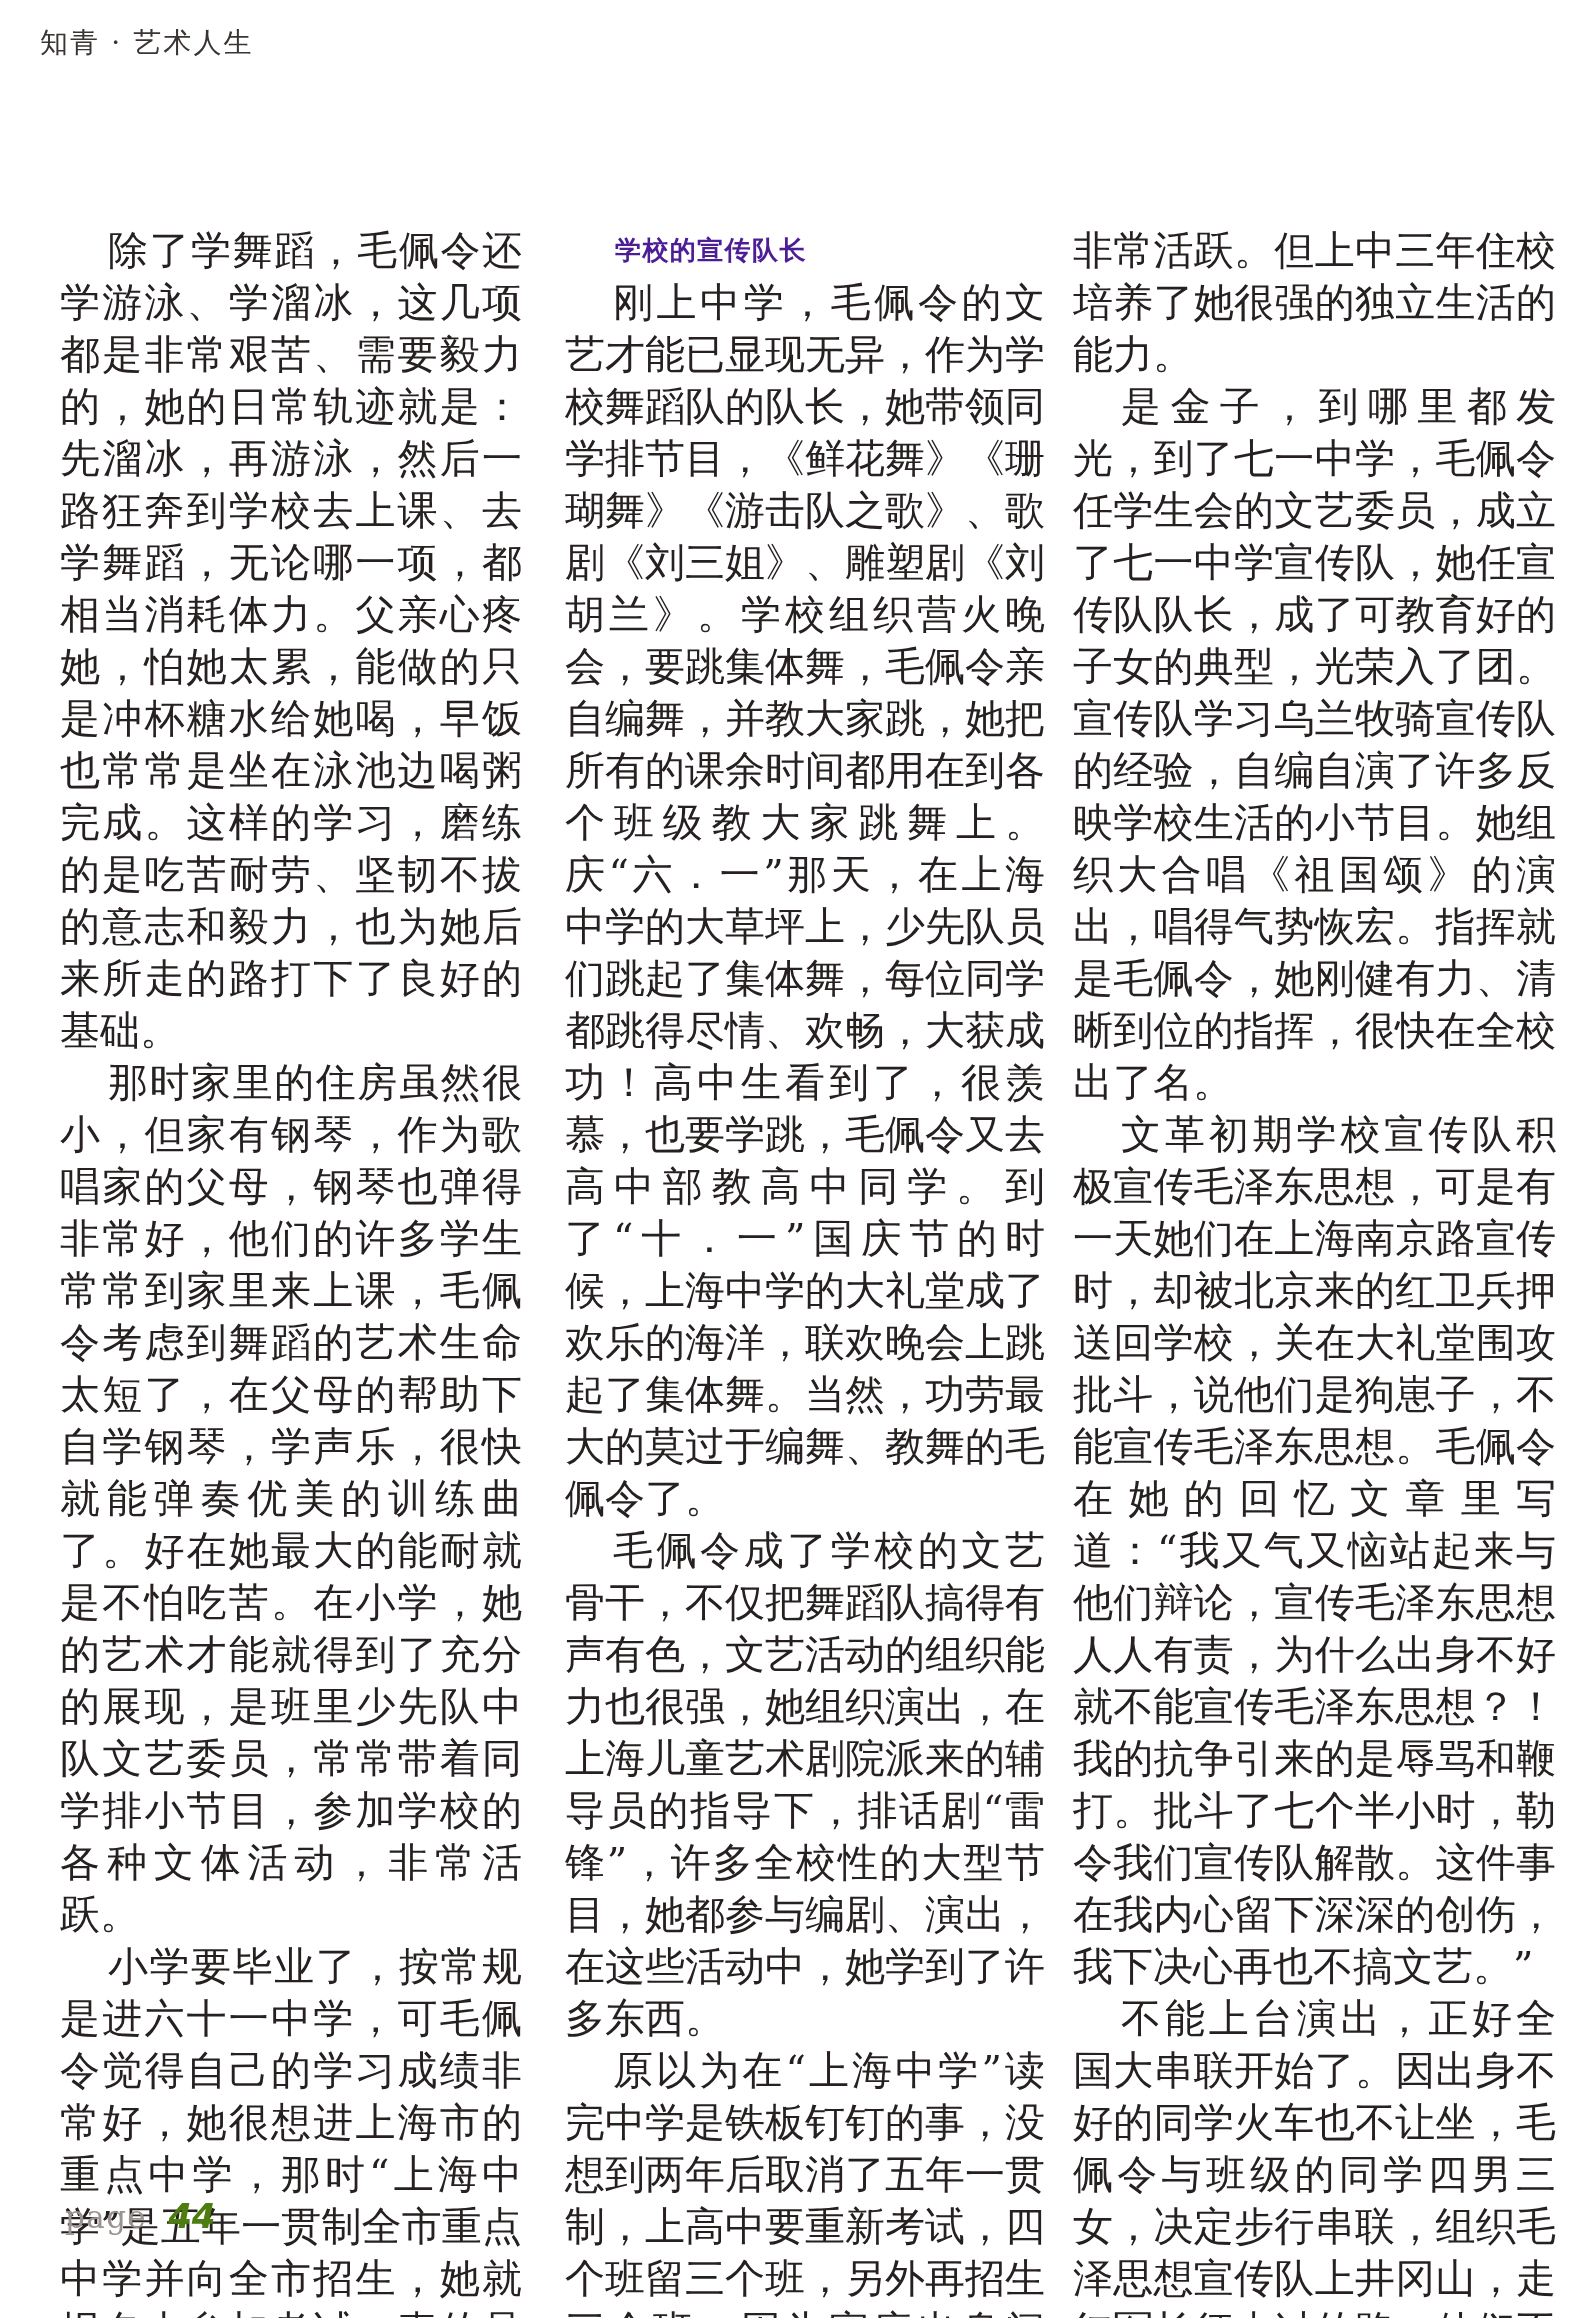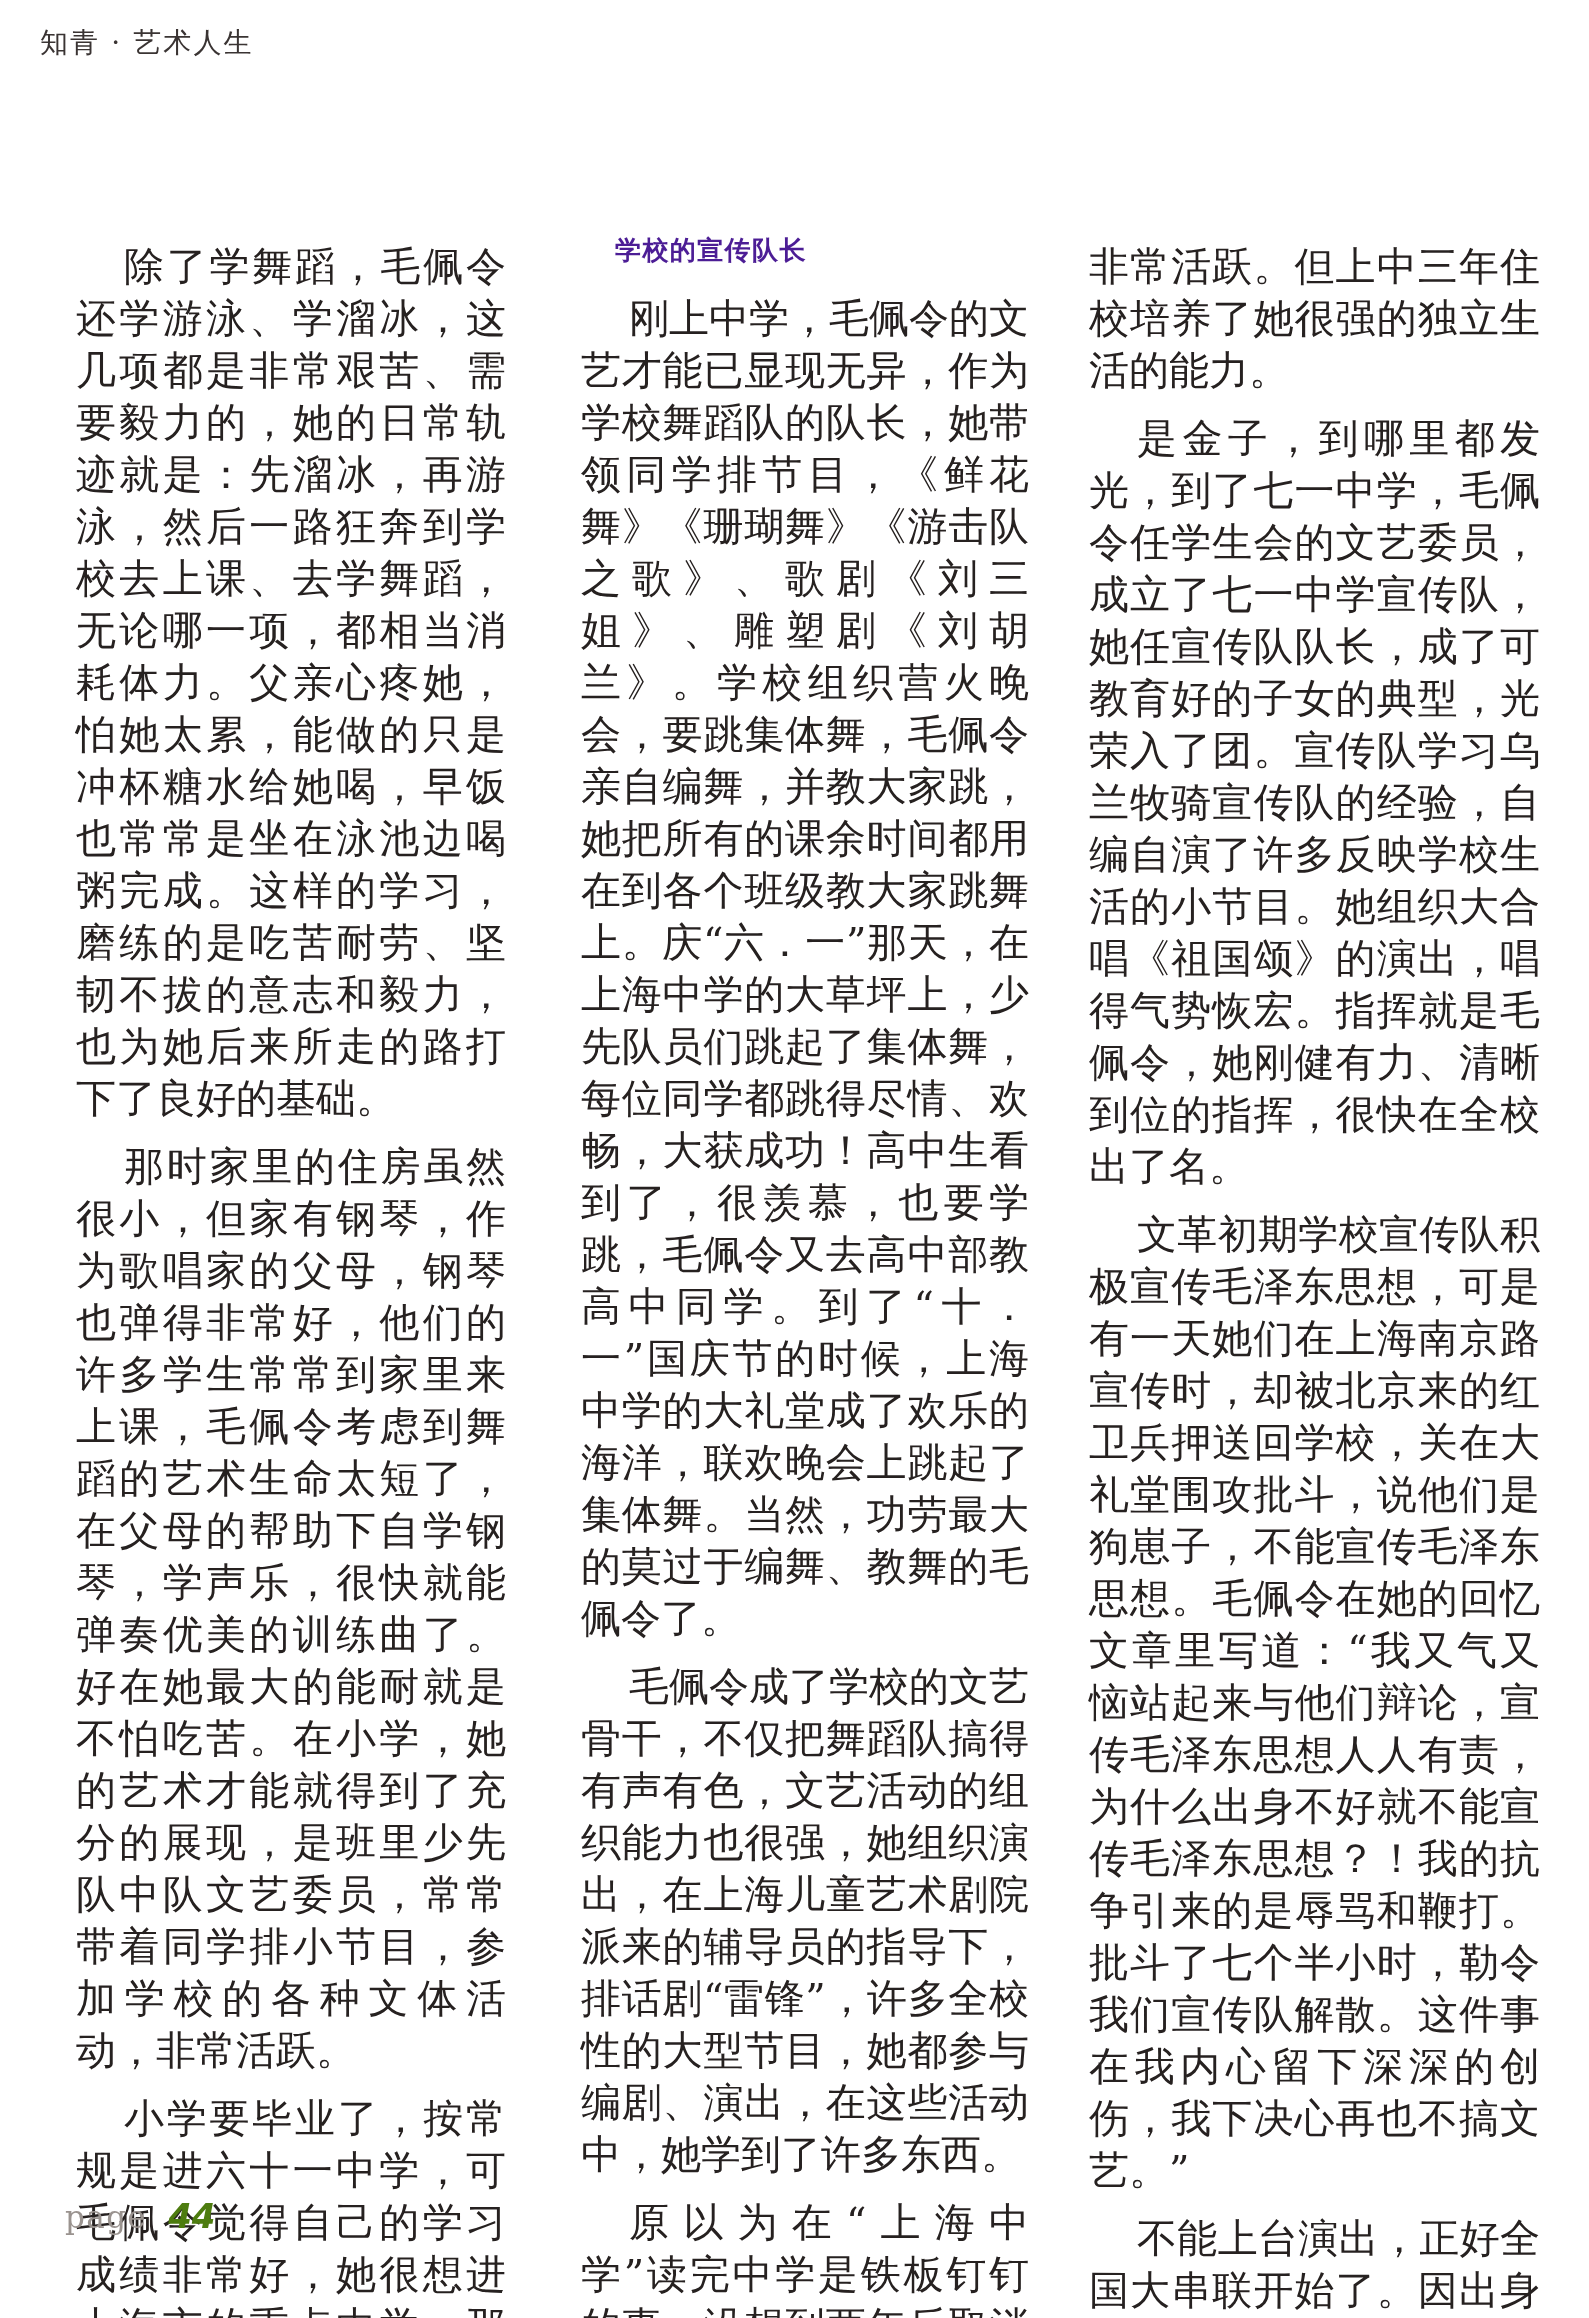--- a/index.html
+++ b/index.html
@@ -24,21 +24,21 @@
     position: absolute;
     left: 60px;
     top: 224px;
     width: 1497px;
     display: flex;
   }
   .col { width: 462px; }
   .col + .col { margin-left: 43px; width: 480px; }
   .col + .col + .col { margin-left: 28px; width: 483px; }
   p.paragraph {
-    margin: 16px;
+    margin: 0;
     font-size: 40px;
     line-height: 52px;
     color: #262120;
     text-align: justify;
     text-align-last: left;
     text-justify: inter-character;
     text-indent: 48px;
   }
   p.paragraph.no-indent { text-indent: 0; }
   h2.heading {

